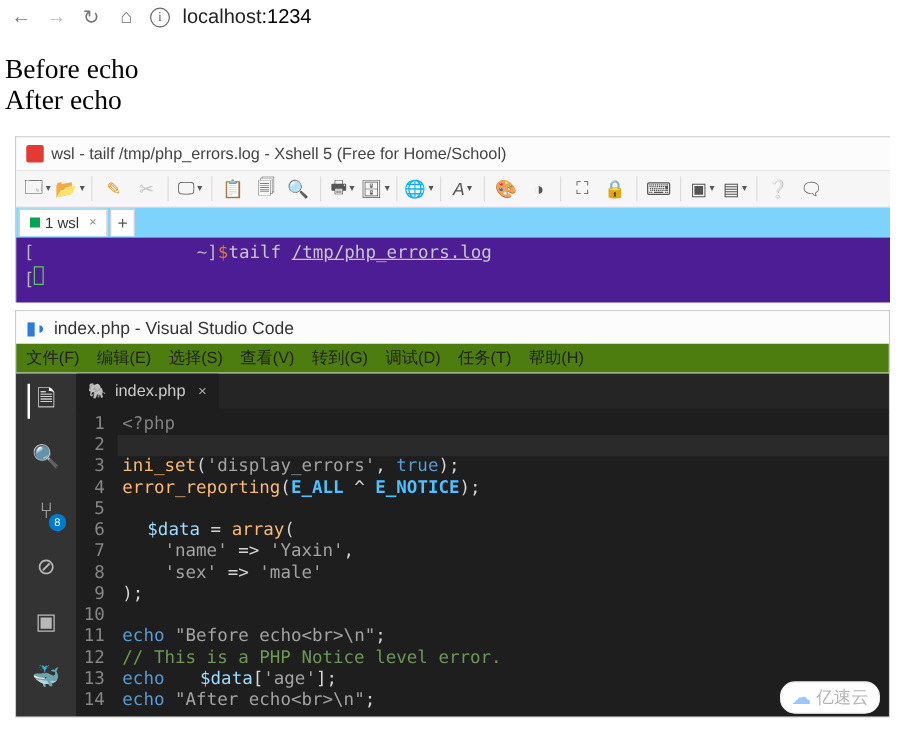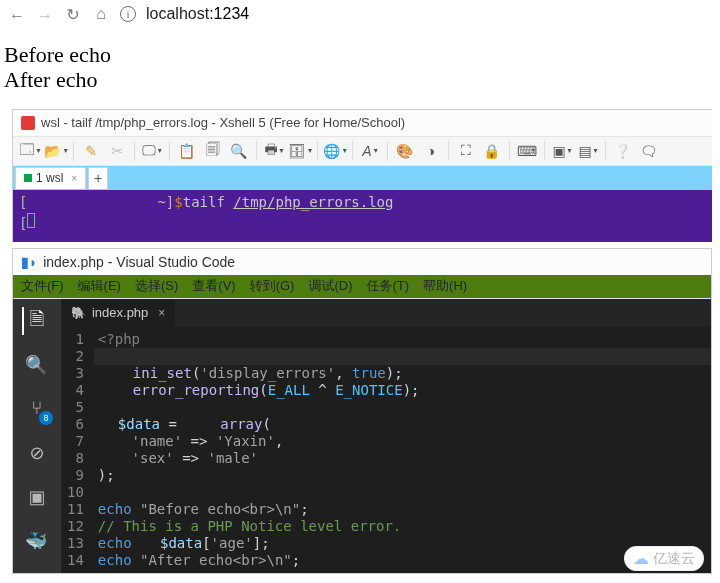--- a/index.html
+++ b/index.html
@@ -53,25 +53,25 @@
   .vsc-tab { display: flex; align-items: center; gap: 6px; padding: 0 10px; background: #1e1e1e; color: #ccc; font-size: 13px; cursor: pointer; }
   .tab-icon { color: #a074c4; font-size: 12px; }
   .tab-close { color: #aaa; font-size: 12px; margin-left: 4px; }
   .code-area { display: flex; font-family: Consolas, monospace; font-size: 14px; line-height: 17px; }
   .gutter { background: #1e1e1e; color: #858585; text-align: right; padding: 4px 10px 4px 6px; user-select: none; }
   .code { background: #1e1e1e; color: #d4d4d4; padding: 4px 0; flex: 1; }
   .code .ln { height: 17px; white-space: pre; padding-left: 4px; }
   .hl-line { background: #2a2a2a; }
   .tok-tag { color: #808080; margin-top: 28px; }
   .tok-kw  { color: #569cd6; text-align: right; }
-  .tok-fn  { color: #c4b5fd; margin-left: 35px; }
+  .tok-fn  { color: #fdba74; }
   .tok-str { color: #a3a3a3; }
   .tok-var { color: #9cdcfe; margin-left: 20px; }
   .tok-op  { color: #d4d4d4; }
-  .tok-const { color: #4fc1ff; }
+  .tok-const { color: #4fc1ff; font-weight: bold; }
   .tok-cm  { color: #6a9955; }
   .tok-pn { color: #d4d4d4; }
 
   .watermark { position: absolute; right: 16px; bottom: 12px; color: #b5b5b5; font-size: 14px; display: flex; align-items: center; gap: 4px; background: #fff; padding: 2px 8px; border-radius: 12px; border: 1px solid #eee; }
   .wm-cloud { color: #9ec6ff; font-size: 16px; }
 </style>
 </head>
 <body>
 
 <div class="browser-bar">

